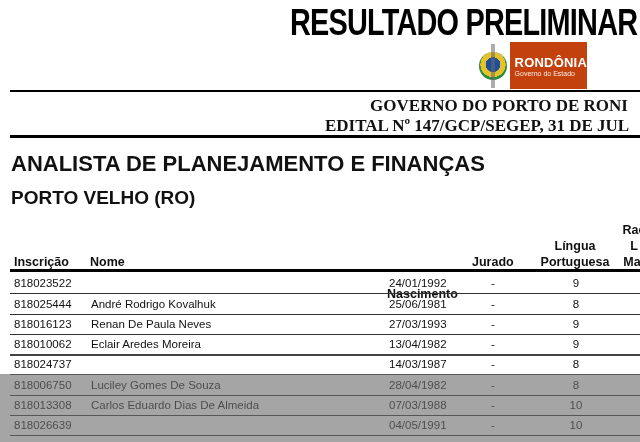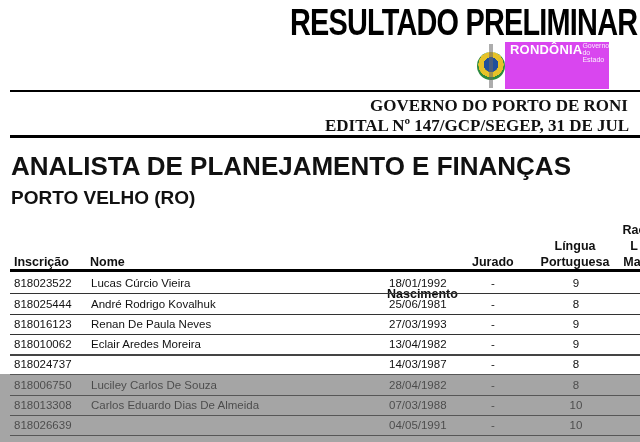--- a/index.html
+++ b/index.html
@@ -21,35 +21,35 @@
   }
   .logo .emblem .shield {
     width: 28px; height: 28px; border-radius: 50%;
     background: radial-gradient(circle at 50% 45%, #1f4f9c 0 35%, #e6c229 36% 60%, #2d8a3e 61% 100%);
     position: relative;
   }
   .logo .emblem .shield::after {
     content: ""; position: absolute; left: 12px; top: -8px; width: 4px; height: 44px; background: #6a6a6a; opacity: .55;
   }
   .logo .badge {
-    flex: 1; background: #d946ef; color: #fff; display: flex; flex-direction: row; justify-content: center; padding-left: 5px;
+    flex: 1; background: #c2410c; color: #fff; display: flex; flex-direction: column; justify-content: center; padding-left: 5px;
   }
   .logo .badge .name { font-weight: bold; font-size: 13px; letter-spacing: .2px; }
   .logo .badge .sub { font-size: 7px; opacity: .9; }
   .rule { position: absolute; left: 10px; right: 0; background: #000; }
   .rule.r1 { top: 90px; height: 2px; }
   .rule.r2 { top: 135px; height: 3px; }
   .gov {
     position: absolute; right: 0; white-space: nowrap;
     font-family: "Liberation Serif", serif; font-weight: bold; font-size: 17px; color: #111;
   }
   .gov.l1 { top: 96px; left: 370px; }
   .gov.l2 { top: 116px; left: 325px; }
   .cargo {
-    position: absolute; left: 11px; top: 151px; font-weight: bold; font-size: 26px; white-space: nowrap; color: #111;
+    position: absolute; left: 11px; top: 151px; font-weight: bold; font-size: 22px; white-space: nowrap; color: #111;
   }
   .cidade {
     position: absolute; left: 11px; top: 187px; font-weight: bold; font-size: 19px; white-space: nowrap; color: #111;
   }
   .th {
     position: absolute; font-weight: bold; font-size: 12.5px; color: #111; white-space: nowrap; line-height: 16px;
   }
   .th.center { text-align: center; }
   .head-rule { position: absolute; left: 10px; right: 0; top: 269px; height: 3px; background: #000; }
   .row {
@@ -101,22 +101,21 @@
   </div>
   <div class="th center" style="left:614px; top:222px; width:40px;">
     <div>Rac</div>
     <div>L</div>
     <div>Mat</div>
   </div>
   <div class="head-rule"></div>
 
   <div class="row" style="top:273px;">
     <span class="c-insc">818023522</span>
-    <span class="c-nome">Lucas Cúrcio Vieira</span>
-    <span class="c-nasc">18/01/1992</span>
+    <span class="c-nasc">24/01/1992</span>
     <span class="c-jur">-</span>
     <span class="c-lp">9</span>
   </div>
   <div class="row" style="top:294px;">
     <span class="c-insc">818025444</span>
     <span class="c-nome">André Rodrigo Kovalhuk</span>
     <span class="c-nasc">25/06/1981</span>
     <span class="c-jur">-</span>
     <span class="c-lp">8</span>
   </div>
@@ -135,21 +134,21 @@
     <span class="c-lp">9</span>
   </div>
   <div class="row" style="top:354px;">
     <span class="c-insc">818024737</span>
     <span class="c-nasc">14/03/1987</span>
     <span class="c-jur">-</span>
     <span class="c-lp">8</span>
   </div>
   <div class="row" style="top:375px;">
     <span class="c-insc">818006750</span>
-    <span class="c-nome">Luciley Carlos De Souza</span>
+    <span class="c-nome">Luciley Gomes De Souza</span>
     <span class="c-nasc">28/04/1982</span>
     <span class="c-jur">-</span>
     <span class="c-lp">8</span>
   </div>
   <div class="row" style="top:395px;">
     <span class="c-insc">818013308</span>
     <span class="c-nome">Carlos Eduardo Dias De Almeida</span>
     <span class="c-nasc">07/03/1988</span>
     <span class="c-jur">-</span>
     <span class="c-lp">10</span>

